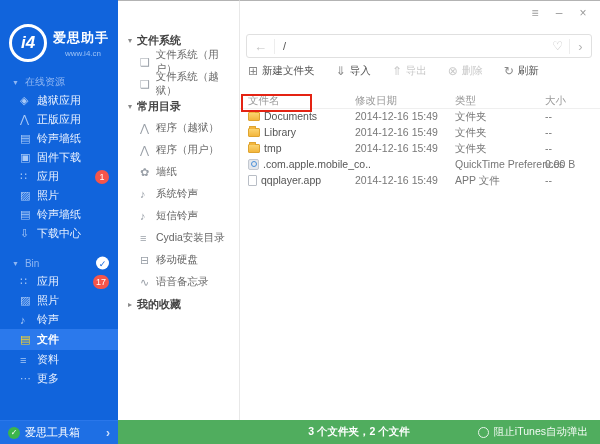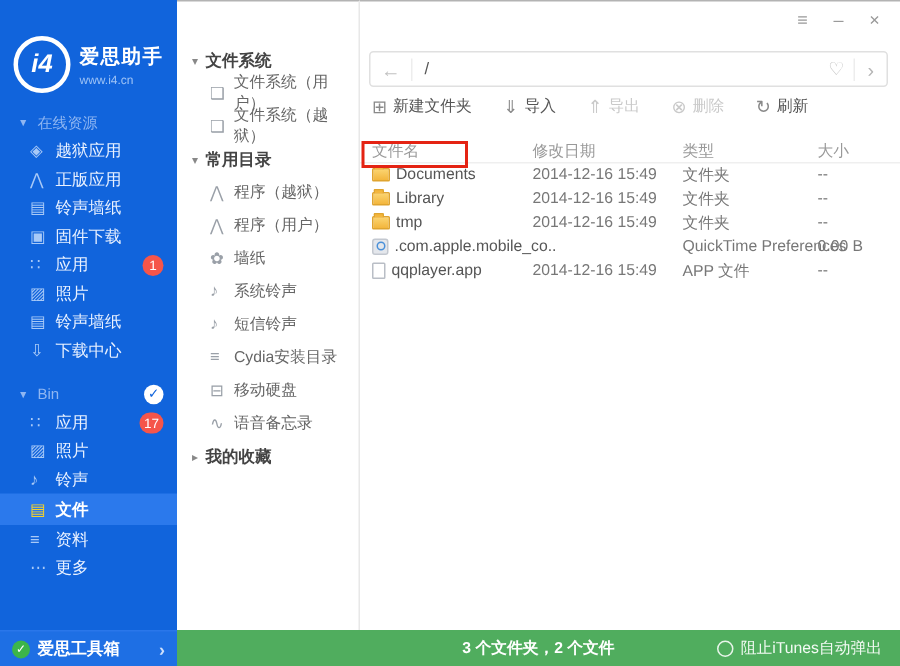--- a/index.html
+++ b/index.html
@@ -6,34 +6,34 @@
   html,body { width:600px; height:444px; }
   body { font-family:"Liberation Sans","DejaVu Sans",sans-serif; font-size:11px; overflow:hidden; background:#fff; }
   .window { position:relative; width:600px; height:444px; background:#fff; }
 
   
   .sidebar { position:absolute; left:0; top:0; width:118px; height:444px; background:#1164dc; color:#eaf1ff; }
   .logo { display:flex; align-items:center; padding:24px 0 0 9px; }
   .logo-circle { width:38px; height:38px; border:3px solid #fff; border-radius:50%; display:flex; align-items:center; justify-content:center; color:#fff; font-weight:bold; font-size:17px; font-style:italic; }
   .logo-text { margin-left:6px; }
   .logo-title { color:#fff; font-weight:bold; font-size:13px; letter-spacing:1px;font-family:Liberation Serif, serif; }
-  .logo-sub { color:#9ec3f6; font-size:8px; margin-top:2px; }
+  .logo-sub { color:#9ec3f6; font-size:8px; margin-top:2px;margin-left:12px; }
   .sec-head { display:flex; align-items:center; color:#8fb6f2; font-size:10px; height:18px; padding-left:12px; margin-top:11px; position:relative; }
   .sec-head .tri { font-size:7px; margin-right:6px; color:#8fb6f2; }
   .side-item { display:flex; align-items:center; height:19px; padding-left:20px; position:relative; cursor:default; }
   .side-item .ico { width:17px; color:#a8c9f7; font-size:11px; text-align:left; }
   .side-item .lbl { color:#e9f1ff; font-size:11px; }
   .side-item.active { background:#2b79ec; height:21px; }
   .side-item.active .ico { color:#f6d32a; }
   .side-item.active .lbl { color:#fff; font-weight:bold; }
   .badge { position:absolute; right:9px; top:50%; transform:translateY(-50%); background:#f5554a; color:#fff; min-width:14px; height:14px; border-radius:7px; font-size:9px; display:flex; align-items:center; justify-content:center; padding:0 3px; }
   .check-badge { position:absolute; right:9px; top:50%; transform:translateY(-50%); background:#fff; color:#1164dc; width:13px; height:13px; border-radius:50%; font-size:9px; font-weight:bold; display:flex; align-items:center; justify-content:center; }
   .toolbox { position:absolute; left:0; bottom:0; width:118px; height:24px; background:#1e6fe4; border-top:1px solid #2a77ea; display:flex; align-items:center; padding:0 8px; }
   .toolbox .gcheck { width:12px; height:12px; border-radius:50%; background:#3cb54a; color:#fff; font-size:8px; display:flex; align-items:center; justify-content:center; margin-right:5px; }
-  .toolbox .tlabel { color:#fff; font-weight:bold; font-size:11px; flex:1; }
+  .toolbox .tlabel { color:#fff; font-weight:normal; font-size:11px; flex:1; }
   .toolbox .chev { color:#cfe0fb; font-size:12px; font-weight:bold; }
 
   
   .tree { position:absolute; left:118px; top:0; width:122px; height:420px; background:#fff; border-top:1px solid #b3b3b3; border-right:1px solid #e8e8e8; padding-top:28px; }
   .tree-head { display:flex; align-items:center; height:22px; padding-left:10px; color:#444; font-weight:bold; font-size:11px; }
   .tree-head .tri { color:#888; font-size:8px; margin-right:5px; }
   .tree-item { display:flex; align-items:center; height:22px; padding-left:22px; color:#666; font-size:10.5px; cursor:default; }
   .tree-item .tico { width:16px; color:#9aa0a8; font-size:11px; }
 
   

